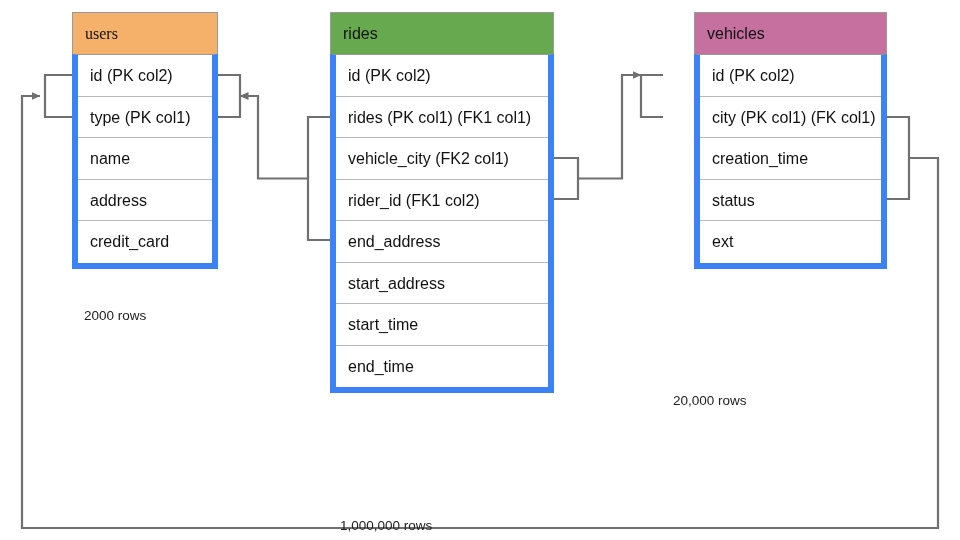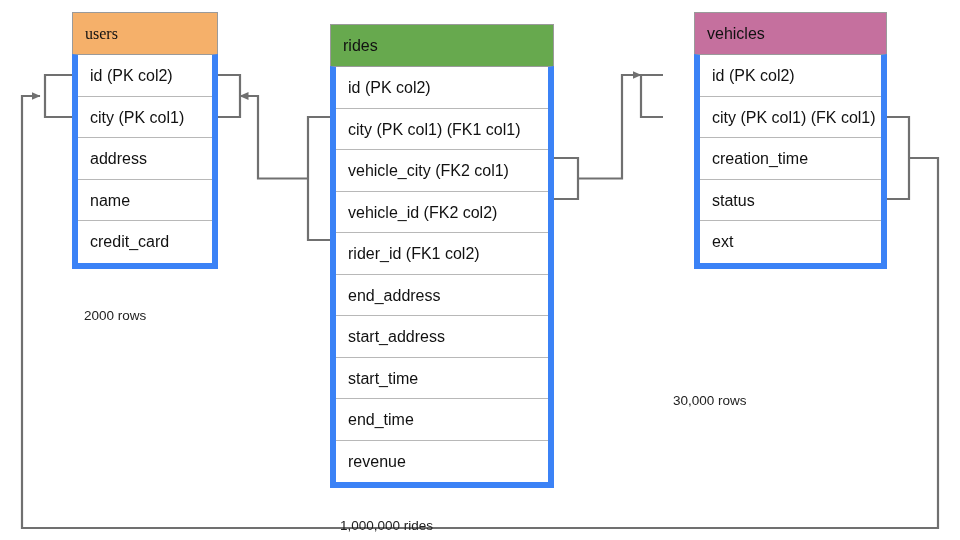--- a/index.html
+++ b/index.html
@@ -67,50 +67,48 @@
         <path d="M72,75 L45,75 L45,117 L72,117"></path>
       </g>
 
     </g>
   </svg>
 
   <div class="table-box" id="users-table">
     <div class="tbl-header" style="background:#f5b06a;font-family:Liberation Serif, serif;">users</div>
     <div class="tbl-rows">
       <div class="tbl-row">id (PK col2)</div>
-      <div class="tbl-row">city (PK col1)</div>
+      <div class="tbl-row">type (PK col1)</div>
+      <div class="tbl-row">name</div>
       <div class="tbl-row">address</div>
-      <div class="tbl-row">name</div>
       <div class="tbl-row">credit_card</div>
     </div>
   </div>
   <div class="row-count" id="users-rowcount" style="left:84px;">2000 rows</div>
 
   <div class="table-box" id="rides-table">
-    <div class="tbl-header" style="background:#67a94e;margin-top:12px;">rides</div>
+    <div class="tbl-header" style="background:#67a94e;">rides</div>
     <div class="tbl-rows">
       <div class="tbl-row">id (PK col2)</div>
-      <div class="tbl-row">city (PK col1) (FK1 col1)</div>
+      <div class="tbl-row">rides (PK col1) (FK1 col1)</div>
       <div class="tbl-row">vehicle_city (FK2 col1)</div>
-      <div class="tbl-row">vehicle_id (FK2 col2)</div>
       <div class="tbl-row">rider_id (FK1 col2)</div>
       <div class="tbl-row">end_address</div>
       <div class="tbl-row">start_address</div>
       <div class="tbl-row">start_time</div>
       <div class="tbl-row">end_time</div>
-      <div class="tbl-row">revenue</div>
     </div>
   </div>
-  <div class="row-count" id="rides-rowcount" style="left:340px;">1,000,000 rides</div>
+  <div class="row-count" id="rides-rowcount" style="left:340px;">1,000,000 rows</div>
 
   <div class="table-box" id="vehicles-table">
     <div class="tbl-header" style="background:#c5709e;">vehicles</div>
     <div class="tbl-rows">
       <div class="tbl-row">id (PK col2)</div>
       <div class="tbl-row">city (PK col1) (FK col1)</div>
       <div class="tbl-row">creation_time</div>
       <div class="tbl-row">status</div>
       <div class="tbl-row">ext</div>
     </div>
   </div>
-  <div class="row-count" id="vehicles-rowcount" style="left:673px;">30,000 rows</div>
+  <div class="row-count" id="vehicles-rowcount" style="left:673px;">20,000 rows</div>
 
 </div>
 
 </body></html>

